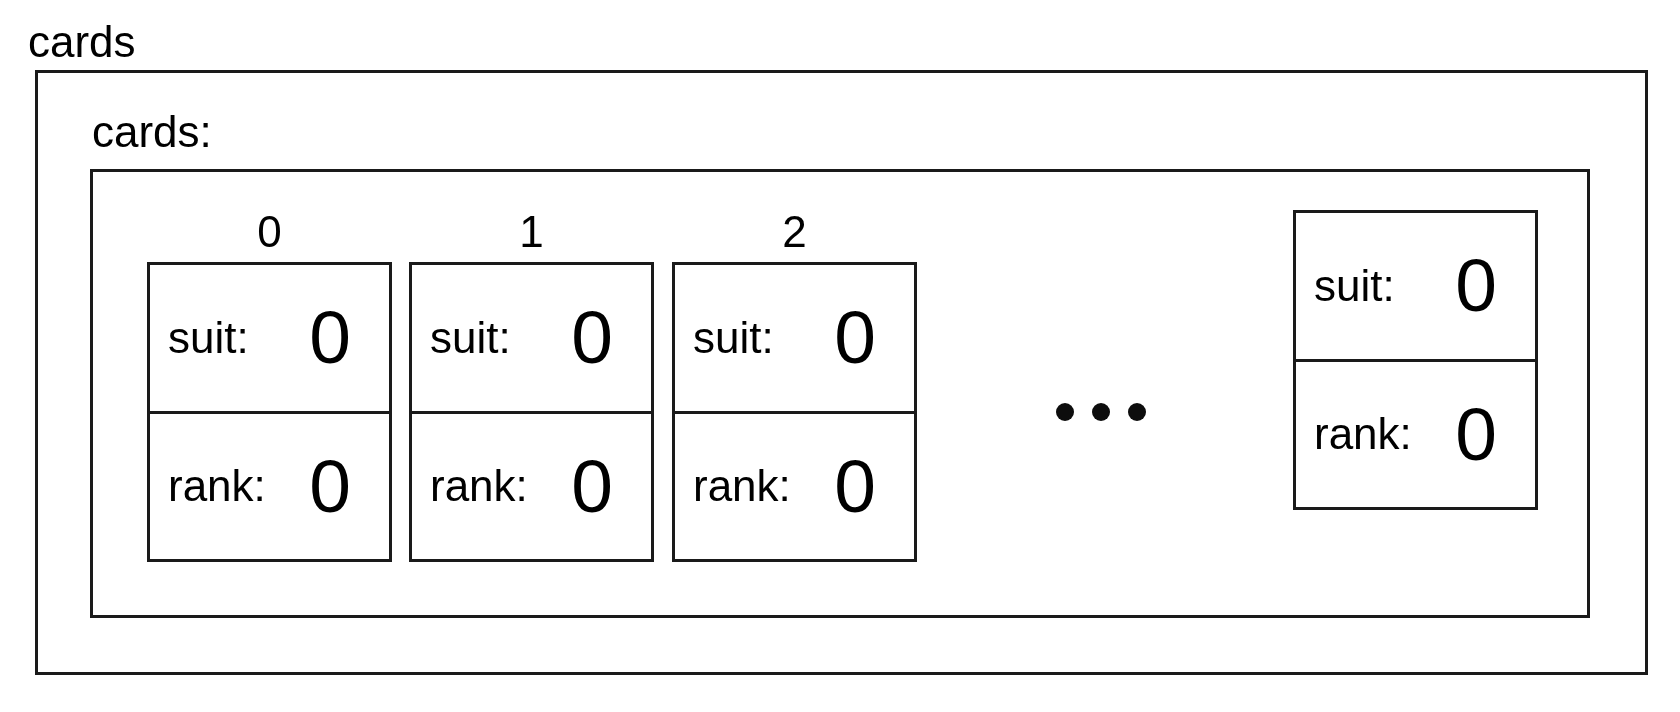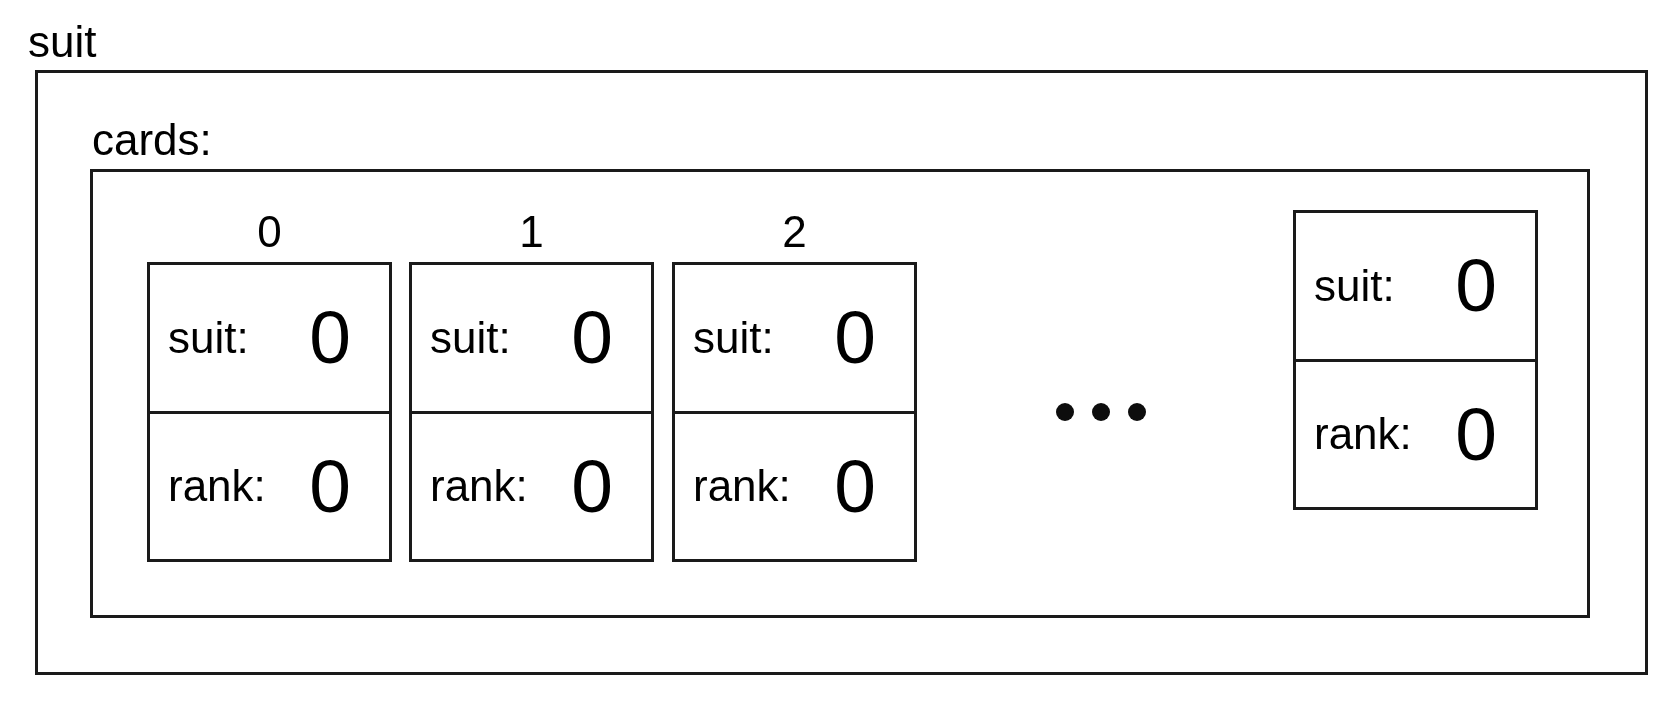--- a/index.html
+++ b/index.html
@@ -16,21 +16,21 @@
     position:relative;
     overflow:hidden;
   }
   .label{
     position:absolute;
     font-size:44px;
     line-height:44px;
     white-space:nowrap;
   }
   .deck-label{left:28px;top:20px;}
-  .cards-label{left:92px;top:118px;text-align:right;}
+  .cards-label{left:92px;top:110px;text-align:right;}
   .outer-box{
     position:absolute;
     left:35px;top:70px;
     width:1613px;height:605px;
     border:3px solid var(--line);
     box-sizing:border-box;
     background:transparent;
   }
   .inner-box{
     position:absolute;
@@ -85,21 +85,21 @@
     border-radius:50%;
     background:#0d0d0d;
   }
 </style>
 </head>
 <body>
 
 <div>
 
   <div class="outer-box"></div>
-  <div class="label deck-label">suit</div>
+  <div class="label deck-label">cards</div>
 
   <div class="inner-box"></div>
   <div class="label cards-label">cards:</div>
 
   <div class="card-wrap c0">
     <div class="card-index">0</div>
     <div class="card-box">
       <div class="card-row suit">
         <span class="attr">suit:</span>
         <span class="val">0</span>

